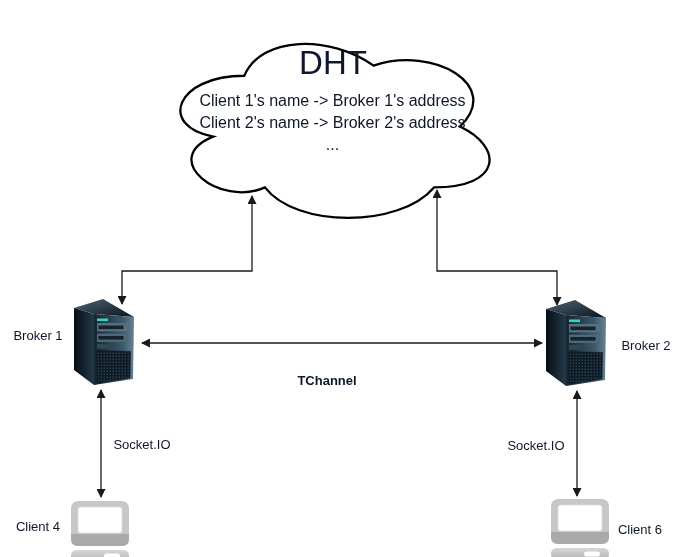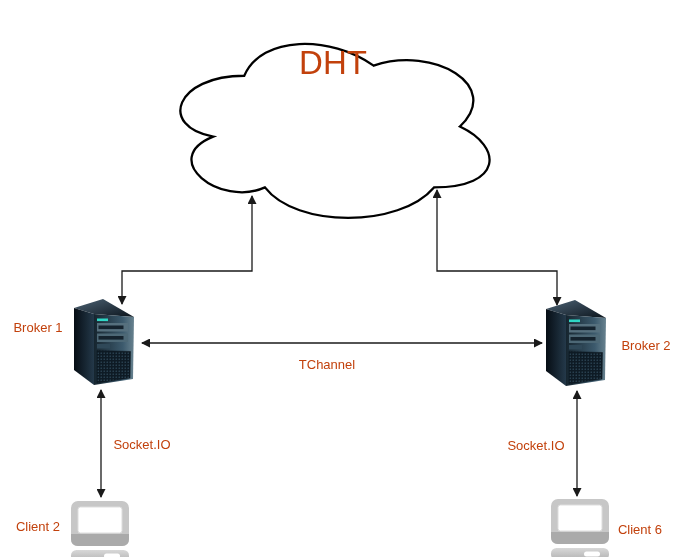--- a/index.html
+++ b/index.html
@@ -1,27 +1,27 @@
 <!DOCTYPE html>
 <html><head>
 <meta charset="utf-8">
 <style>
   html,body{margin:0;padding:0;background:#fff;}
   .canvas{
     position:relative;width:683px;height:557px;background:#ffffff;
     font-family:"Liberation Sans",sans-serif;color:#000;overflow:hidden;
   }
   .canvas svg.layer{position:absolute;left:0;top:0;}
-  .lbl{position:absolute;text-align:center;white-space:nowrap;color:#c2410c;}
+  .lbl{position:absolute;text-align:center;white-space:nowrap;color:#0f172a;}
   .lbl-title{left:233px;top:44px;width:200px;font-size:33px;line-height:38px;}
   .lbl-mappings{left:160px;top:90px;width:345px;font-size:16px;line-height:22px;white-space:nowrap;}
   .lbl-small{font-size:13px;line-height:15px;}
-  .lbl-broker1{left:0;top:320px;width:76px;text-align:center;}
+  .lbl-broker1{left:0;top:328px;width:76px;text-align:center;}
   .lbl-broker2{left:608px;top:338px;width:76px;}
-  .lbl-tchannel{left:267px;top:357px;width:120px;}
+  .lbl-tchannel{left:267px;top:373px;width:120px;font-weight:bold;}
   .lbl-socketio1{left:92px;top:437px;width:100px;}
   .lbl-socketio2{left:486px;top:438px;width:100px;}
   .lbl-client1{left:0;top:519px;width:76px;}
   .lbl-client2{left:602px;top:522px;width:76px;}
   .edge{stroke:#1a1a1a;stroke-width:1.3;fill:none;}
   .cloud{fill:#ffffff;stroke:#000000;stroke-width:2.3;}
 </style>
 </head>
 <body>
 
@@ -92,21 +92,26 @@
     <path class="edge" d="M577,391 V496" marker-start="url(#arr)" marker-end="url(#arr)"></path>
 
     <use href="#serverIcon" x="73" y="298"></use>
     <use href="#serverIcon" x="545" y="299"></use>
     <use href="#clientIcon" x="71" y="501"></use>
     <use href="#clientIcon" x="551" y="499"></use>
   </svg>
 
   <div class="lbl lbl-title">DHT</div>
 
+  <div class="lbl lbl-mappings">
+    <div>Client 1's name -&gt; Broker 1's address</div>
+    <div>Client 2's name -&gt; Broker 2's address</div>
+    <div>...</div>
+  </div>
 
   <div class="lbl lbl-small lbl-broker1">Broker 1</div>
   <div class="lbl lbl-small lbl-broker2">Broker 2</div>
   <div class="lbl lbl-small lbl-tchannel">TChannel</div>
   <div class="lbl lbl-small lbl-socketio1">Socket.IO</div>
   <div class="lbl lbl-small lbl-socketio2">Socket.IO</div>
-  <div class="lbl lbl-small lbl-client1">Client 2</div>
+  <div class="lbl lbl-small lbl-client1">Client 4</div>
   <div class="lbl lbl-small lbl-client2">Client 6</div>
 </div>
 
 </body></html>

